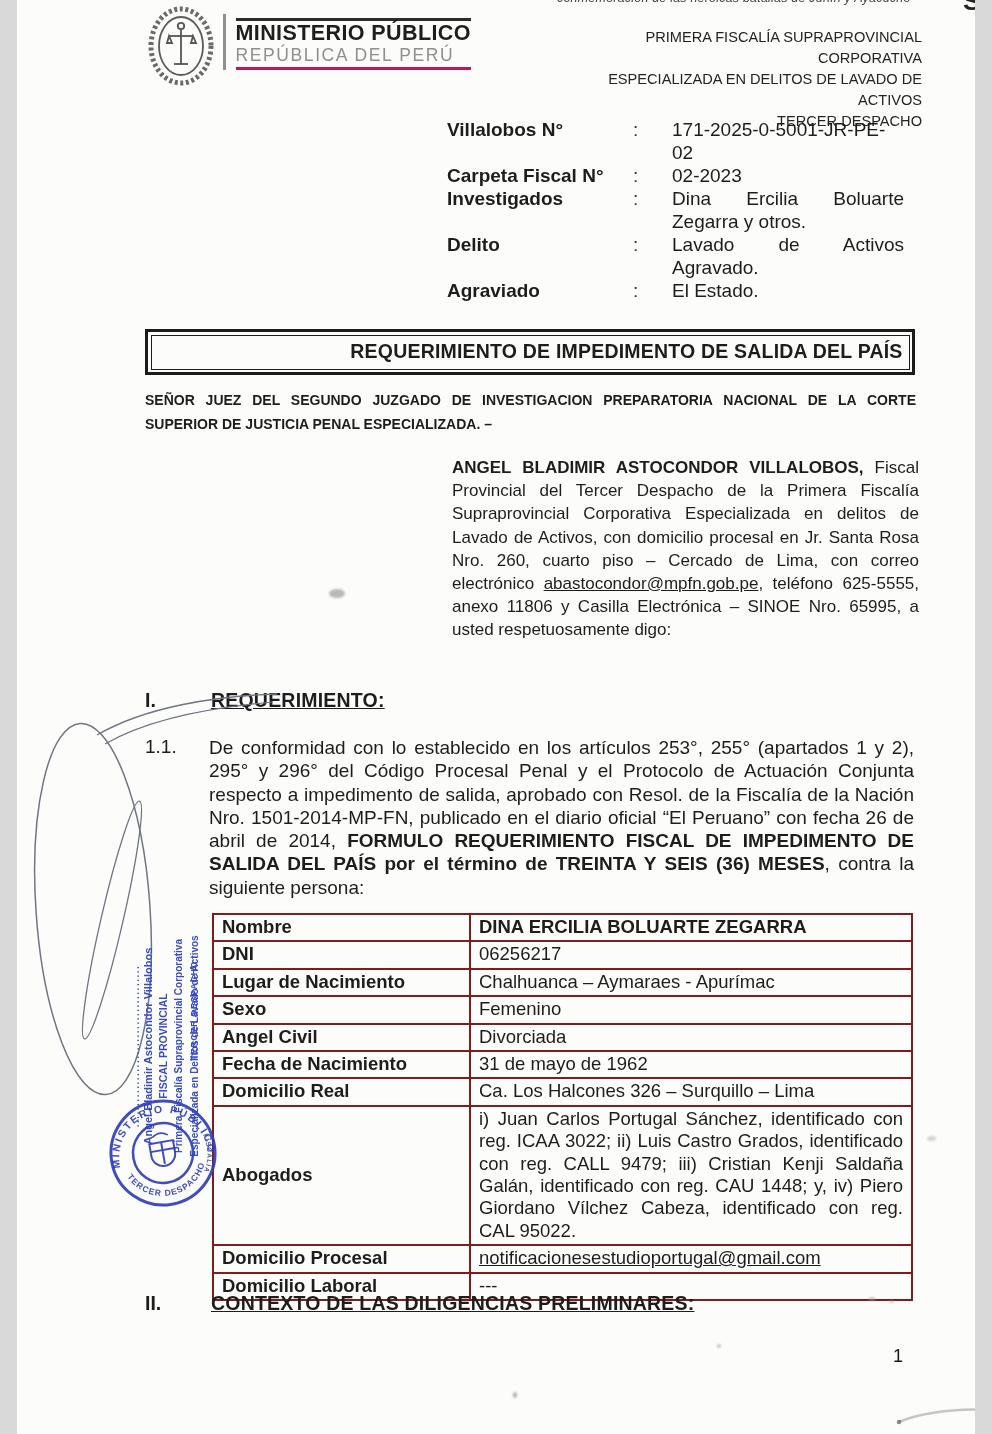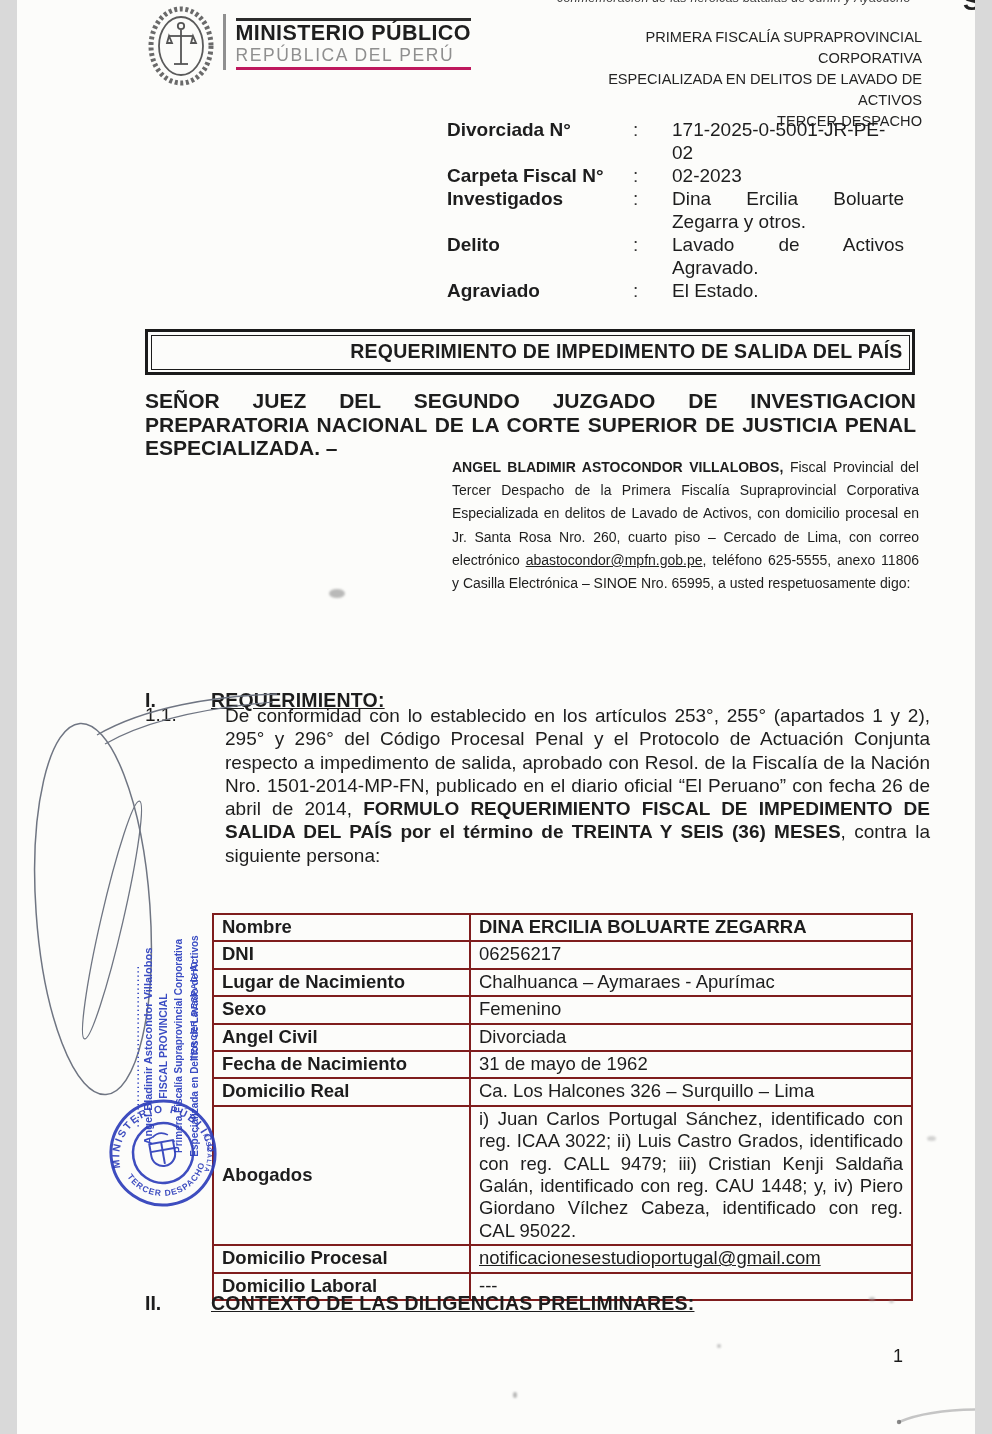--- a/index.html
+++ b/index.html
@@ -32,34 +32,34 @@
   .ci-row { display: flex; }
   .ci-label { width: 186px; font-weight: bold; flex: none; }
   .ci-colon { width: 39px; flex: none; color: #333; }
   .ci-value { width: 232px; flex: none; text-align: justify; overflow-wrap: anywhere; }
 
   
   .titlebox { left: 128px; top: 329px; width: 770px; border: 3px solid #1b1b1b; padding: 2.5px; }
   .titlebox-inner { border: 1.6px solid #1b1b1b; text-align: right; font-weight: bold;
                     font-size: 19.5px; padding: 4px 6px 6px; letter-spacing: .2px; }
 
-  .addressee { left: 128px; top: 389px; width: 771px; font-weight: bold; font-size: 21px;
+  .addressee { left: 128px; top: 389px; width: 771px; font-weight: bold; font-size: 14px;
                line-height: 23.6px; text-align: justify; }
 
-  .prosecutor { left: 435px; top: 456px; width: 467px; font-size: 14px;
+  .prosecutor { left: 435px; top: 456px; width: 467px; font-size: 17px;
                 line-height: 23.2px; text-align: justify; }
   .email-underline { text-decoration: underline; }
 
   .sec-head { font-size: 19.5px; font-weight: bold; }
   .sec-head .sec-num { display: inline-block; width: 66px; }
   .sec-head .sec-title { text-decoration: underline; letter-spacing: .2px; }
   .sec1 { left: 128px; top: 689px; }
   .sec2 { left: 128px; top: 1292px; }
 
-  .para11 { left: 128px; top: 704px; display: flex; gap: 16px; }
+  .para11 { left: 128px; top: 736px; display: flex; }
   .para-num { width: 64px; flex: none; font-size: 19px; }
   .para-body { width: 705px; font-size: 19px; line-height: 23.3px; text-align: justify; }
 
   
   .subject-table { position: absolute; left: 195px; top: 913px; width: 701px;
                    border-collapse: collapse; font-size: 18.5px; }
   .subject-table td { border: 2px solid #7f1d1d; padding: 1px 8px 2px; line-height: 22.4px;
                       vertical-align: middle; }
   .subject-table td.lbl { width: 257px; font-weight: bold; }
   .subject-table td.val-bold { font-weight: bold; }
@@ -125,21 +125,21 @@
   </div>
 
   <div class="abs office">
     <div>PRIMERA FISCALÍA SUPRAPROVINCIAL CORPORATIVA</div>
     <div>ESPECIALIZADA EN DELITOS DE LAVADO DE ACTIVOS</div>
     <div>TERCER DESPACHO</div>
   </div>
 
   <div class="abs caseinfo">
     <div class="ci-row">
-      <div class="ci-label">Divorciada N°</div>
+      <div class="ci-label">Villalobos N°</div>
       <div class="ci-colon">:</div>
       <div class="ci-value">171-2025-0-5001-JR-PE-02</div>
     </div>
     <div class="ci-row">
       <div class="ci-label">Carpeta Fiscal N°</div>
       <div class="ci-colon">:</div>
       <div class="ci-value">02-2023</div>
     </div>
     <div class="ci-row">
       <div class="ci-label">Investigados</div>

